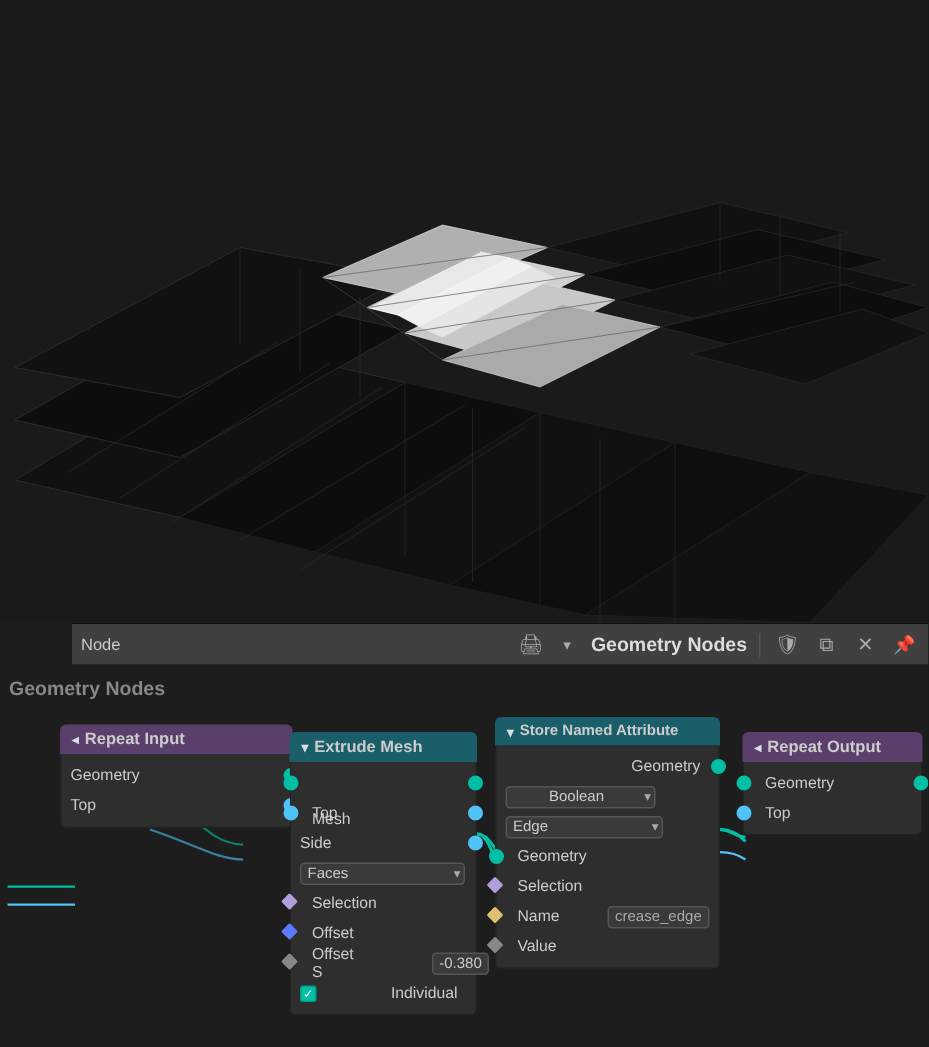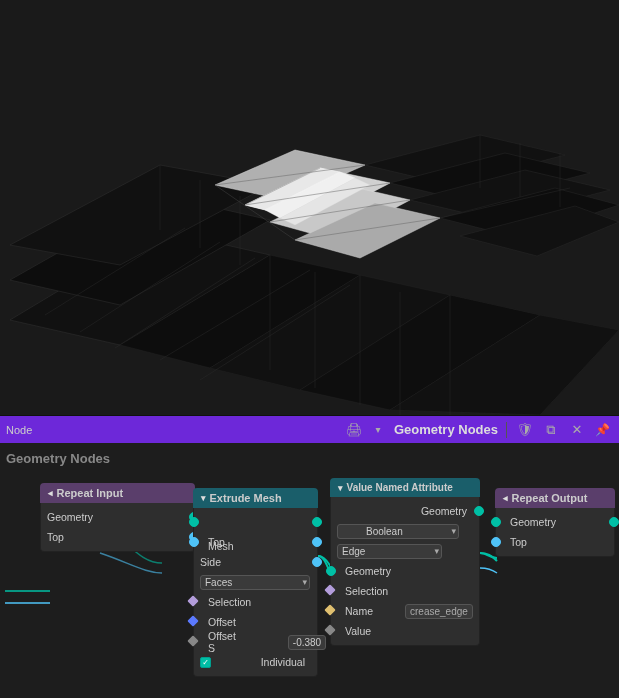--- a/index.html
+++ b/index.html
@@ -35,26 +35,27 @@
       top: 415px;
       left: 0;
       width: 619px;
       height: 283px;
       background: #1d1d1d;
     }
 
     
     #node-header {
       height: 28px;
-      background: #6d28d9;
+      background: #404040;
       border-top: 1px solid #111;
       display: flex;
       align-items: center;
       padding: 0 6px;
       gap: 6px;
+      margin-left: 48px;
     }
 
     #node-header-left {
       font-size: 11px;
       color: #ccc;
       margin-right: auto;
     }
 
     #header-icons {
       display: flex;
@@ -514,32 +515,32 @@
         <div class="node-row" style="padding:2px 6px; gap:4px;">
           <div class="node-checkbox">✓</div>
           <span class="node-row-label">Individual</span>
         </div>
       </div>
     </div>
 
     <div class="node-card" id="store-named">
       <div class="node-header" style="background:#1a5e6a;">
         <span class="collapse-icon">▾</span>
-        <span style="font-size:10px;">Value Named Attribute</span>
+        <span style="font-size:10px;">Store Named Attribute</span>
       </div>
       <div class="node-body">
 
         <div class="node-row" style="padding:2px 6px; justify-content:flex-end;">
           <span class="node-row-label">Geometry</span>
           <span class="socket socket-right socket-green" style="top:5px;"></span>
         </div>
 
         <div class="node-row node-row-full" style="padding:2px 6px;">
           <div class="select-wrapper">
-            <select class="node-select" style="width:122px;padding-left:28px;">
+            <select class="node-select" style="width:100px;padding-left:28px;">
               <option>Boolean</option>
               <option>Float</option>
               <option>Integer</option>
             </select>
           </div>
         </div>
 
         <div class="node-row node-row-full" style="padding:2px 6px;">
           <div class="select-wrapper">
             <select class="node-select" style="width:105px;">

